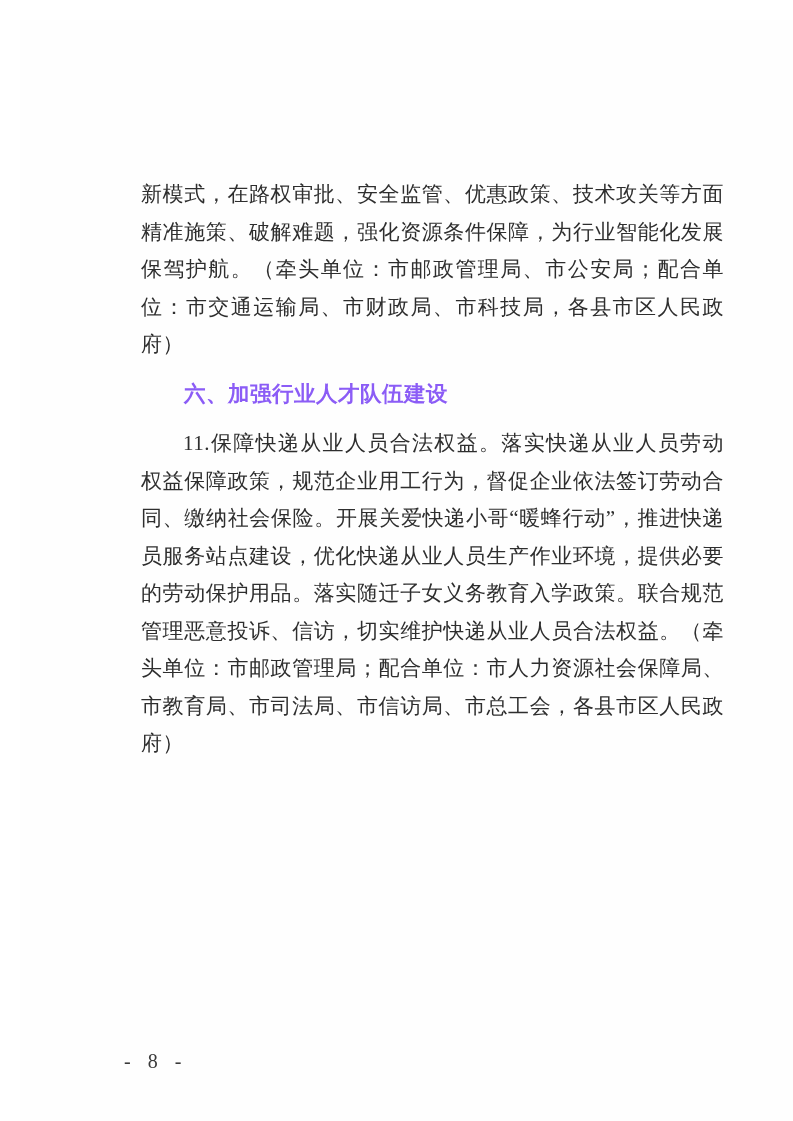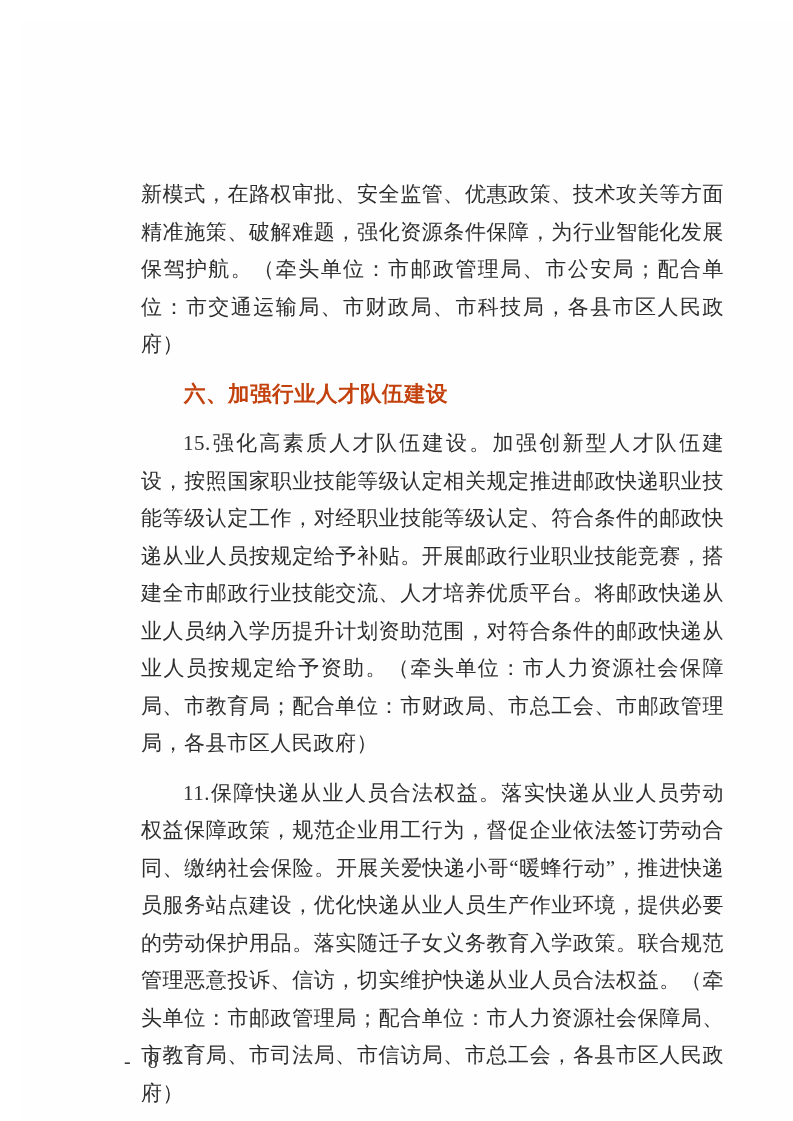--- a/index.html
+++ b/index.html
@@ -38,21 +38,21 @@
   }
 
   .body-para.no-indent {
     text-indent: 0;
   }
 
   .section-heading {
     font-size: 21.5px;
     line-height: 37.5px;
     letter-spacing: 0.5px;
-    color: #c2410c;
+    color: #8b5cf6;
     font-weight: bold;
     text-indent: 2em;
     font-family: "Liberation Sans", "DejaVu Sans", sans-serif;
   }
 
   .page-footer {
     position: absolute;
     left: 96px;
     top: 1022px;
     font-size: 20px;
@@ -65,21 +65,20 @@
 <body>
 
 <div class="page">
 
   <div class="content">
 
     <p class="body-para no-indent">新模式，在路权审批、安全监管、优惠政策、技术攻关等方面精准施策、破解难题，强化资源条件保障，为行业智能化发展保驾护航。（牵头单位：市邮政管理局、市公安局；配合单位：市交通运输局、市财政局、市科技局，各县市区人民政府）</p>
 
     <h2 class="section-heading">六、加强行业人才队伍建设</h2>
 
-    <p class="body-para">15.强化高素质人才队伍建设。加强创新型人才队伍建设，按照国家职业技能等级认定相关规定推进邮政快递职业技能等级认定工作，对经职业技能等级认定、符合条件的邮政快递从业人员按规定给予补贴。开展邮政行业职业技能竞赛，搭建全市邮政行业技能交流、人才培养优质平台。将邮政快递从业人员纳入学历提升计划资助范围，对符合条件的邮政快递从业人员按规定给予资助。（牵头单位：市人力资源社会保障局、市教育局；配合单位：市财政局、市总工会、市邮政管理局，各县市区人民政府）</p>
 
     <p class="body-para">11.保障快递从业人员合法权益。落实快递从业人员劳动权益保障政策，规范企业用工行为，督促企业依法签订劳动合同、缴纳社会保险。开展关爱快递小哥“暖蜂行动”，推进快递员服务站点建设，优化快递从业人员生产作业环境，提供必要的劳动保护用品。落实随迁子女义务教育入学政策。联合规范管理恶意投诉、信访，切实维护快递从业人员合法权益。（牵头单位：市邮政管理局；配合单位：市人力资源社会保障局、市教育局、市司法局、市信访局、市总工会，各县市区人民政府）</p>
 
 
   </div>
 
   <div class="page-footer">- 8 -</div>
 
 </div>
 

